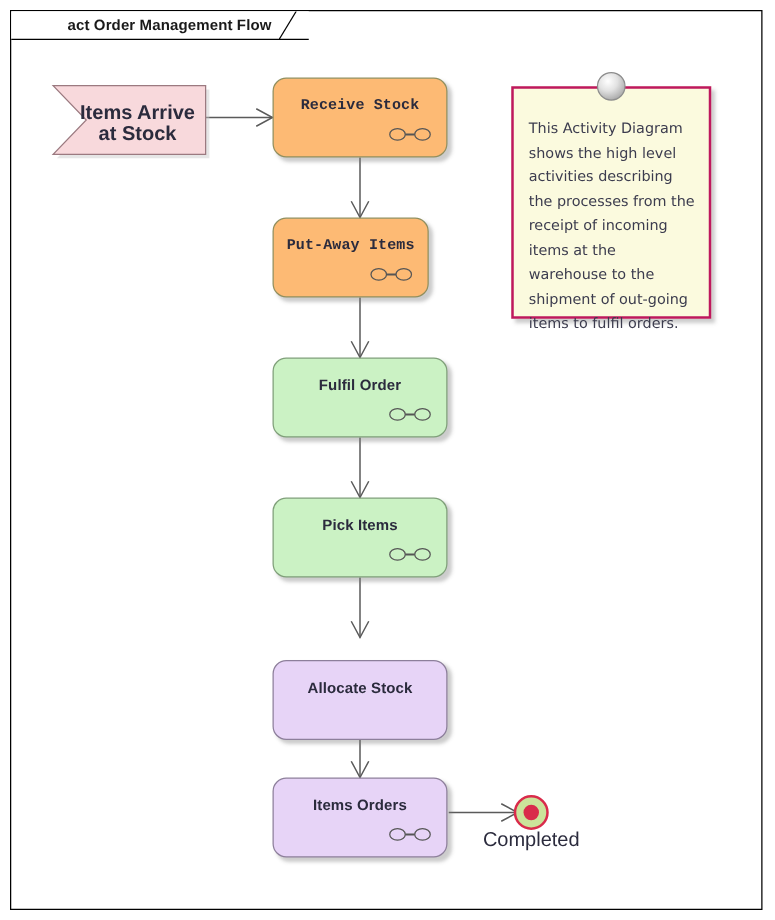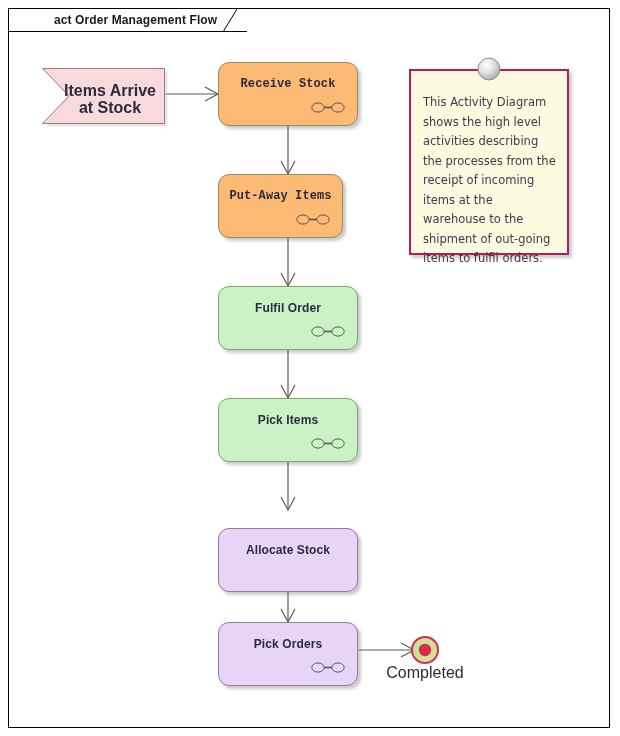--- a/index.html
+++ b/index.html
@@ -276,21 +276,21 @@
         <line x1="13.2" y1="6.5" x2="20.8" y2="6.5" stroke="#555" stroke-width="1.6"></line>
       </svg>
     </div>
   </div>
 
   <div class="activity-node node-purple" style="left:209px; top:501px; width:140px; height:64px;margin-top:18px;">
     <div class="node-label">Allocate Stock</div>
   </div>
 
   <div class="activity-node node-purple" style="left:209px; top:613px; width:140px; height:64px;">
-    <div class="node-label">Pick Orders</div>
+    <div class="node-label">Items Orders</div>
     <div class="rake-icon">
       <svg width="34" height="13" viewBox="0 0 34 13">
         <ellipse cx="7" cy="6.5" rx="6.2" ry="4.6" fill="none" stroke="#555" stroke-width="1"></ellipse>
         <ellipse cx="27" cy="6.5" rx="6.2" ry="4.6" fill="none" stroke="#555" stroke-width="1"></ellipse>
         <line x1="13.2" y1="6.5" x2="20.8" y2="6.5" stroke="#555" stroke-width="1.6"></line>
       </svg>
     </div>
   </div>
 
   <div id="node-completed" style="left:398px; top:623px; width:36px; height:36px;">

